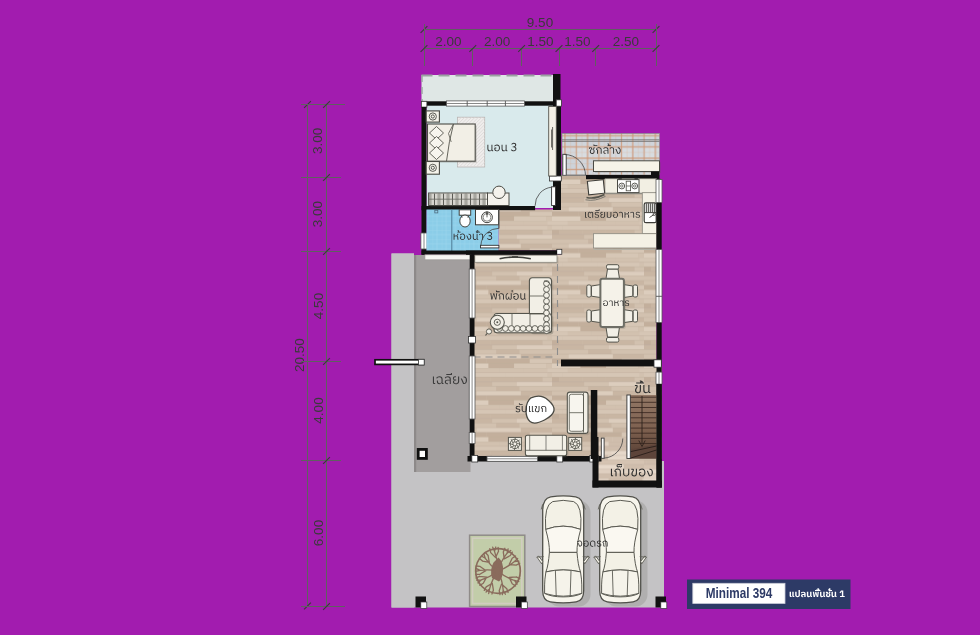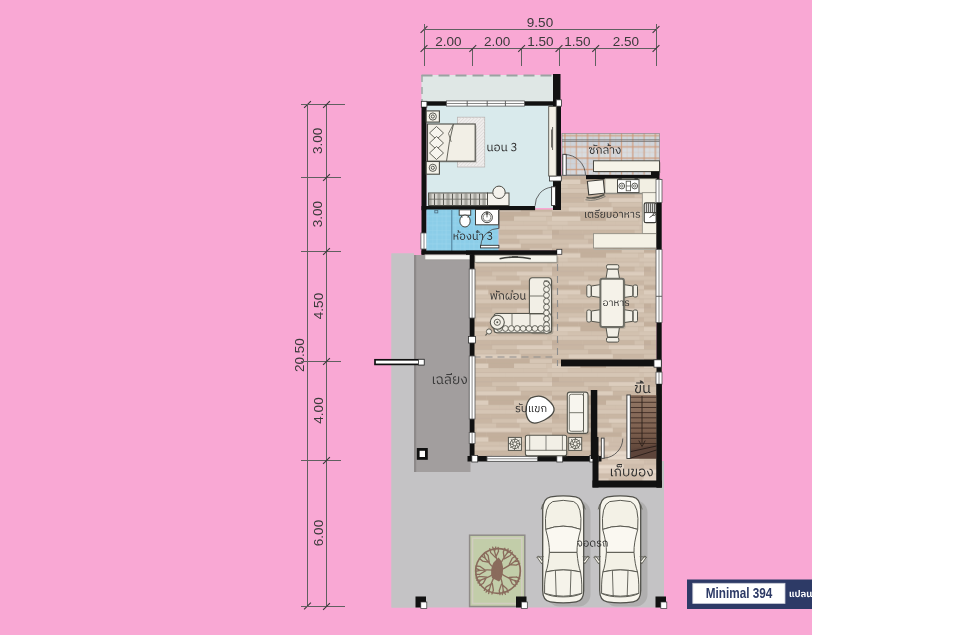--- a/index.html
+++ b/index.html
@@ -1,15 +1,15 @@
 <!DOCTYPE html>
 <html><head><meta charset="utf-8">
 <style>
 html,body{margin:0;padding:0;background:#fff;}
-#page{position:relative;width:812px;height:635px;background:#f9a8d4;overflow:hidden;
+#page{position:relative;width:980px;height:635px;background:#a21caf;overflow:hidden;
 font-family:"Liberation Sans", sans-serif;}
 </style></head><body>
 <div id="page">
 <svg width="980" height="635" viewBox="0 0 980 635">
 <defs>
 <pattern id="wood" patternUnits="userSpaceOnUse" width="92" height="36.8">
           <rect width="92" height="36.8" fill="#cfbdab"></rect>
           <rect x="-9.7" y="0.0" width="25.6" height="4.6" fill="#d6c6b5"></rect>
           <rect x="15.9" y="0.0" width="23.7" height="4.6" fill="#d2c1af"></rect>
           <rect x="39.6" y="0.0" width="24.3" height="4.6" fill="#d2c1af"></rect>

